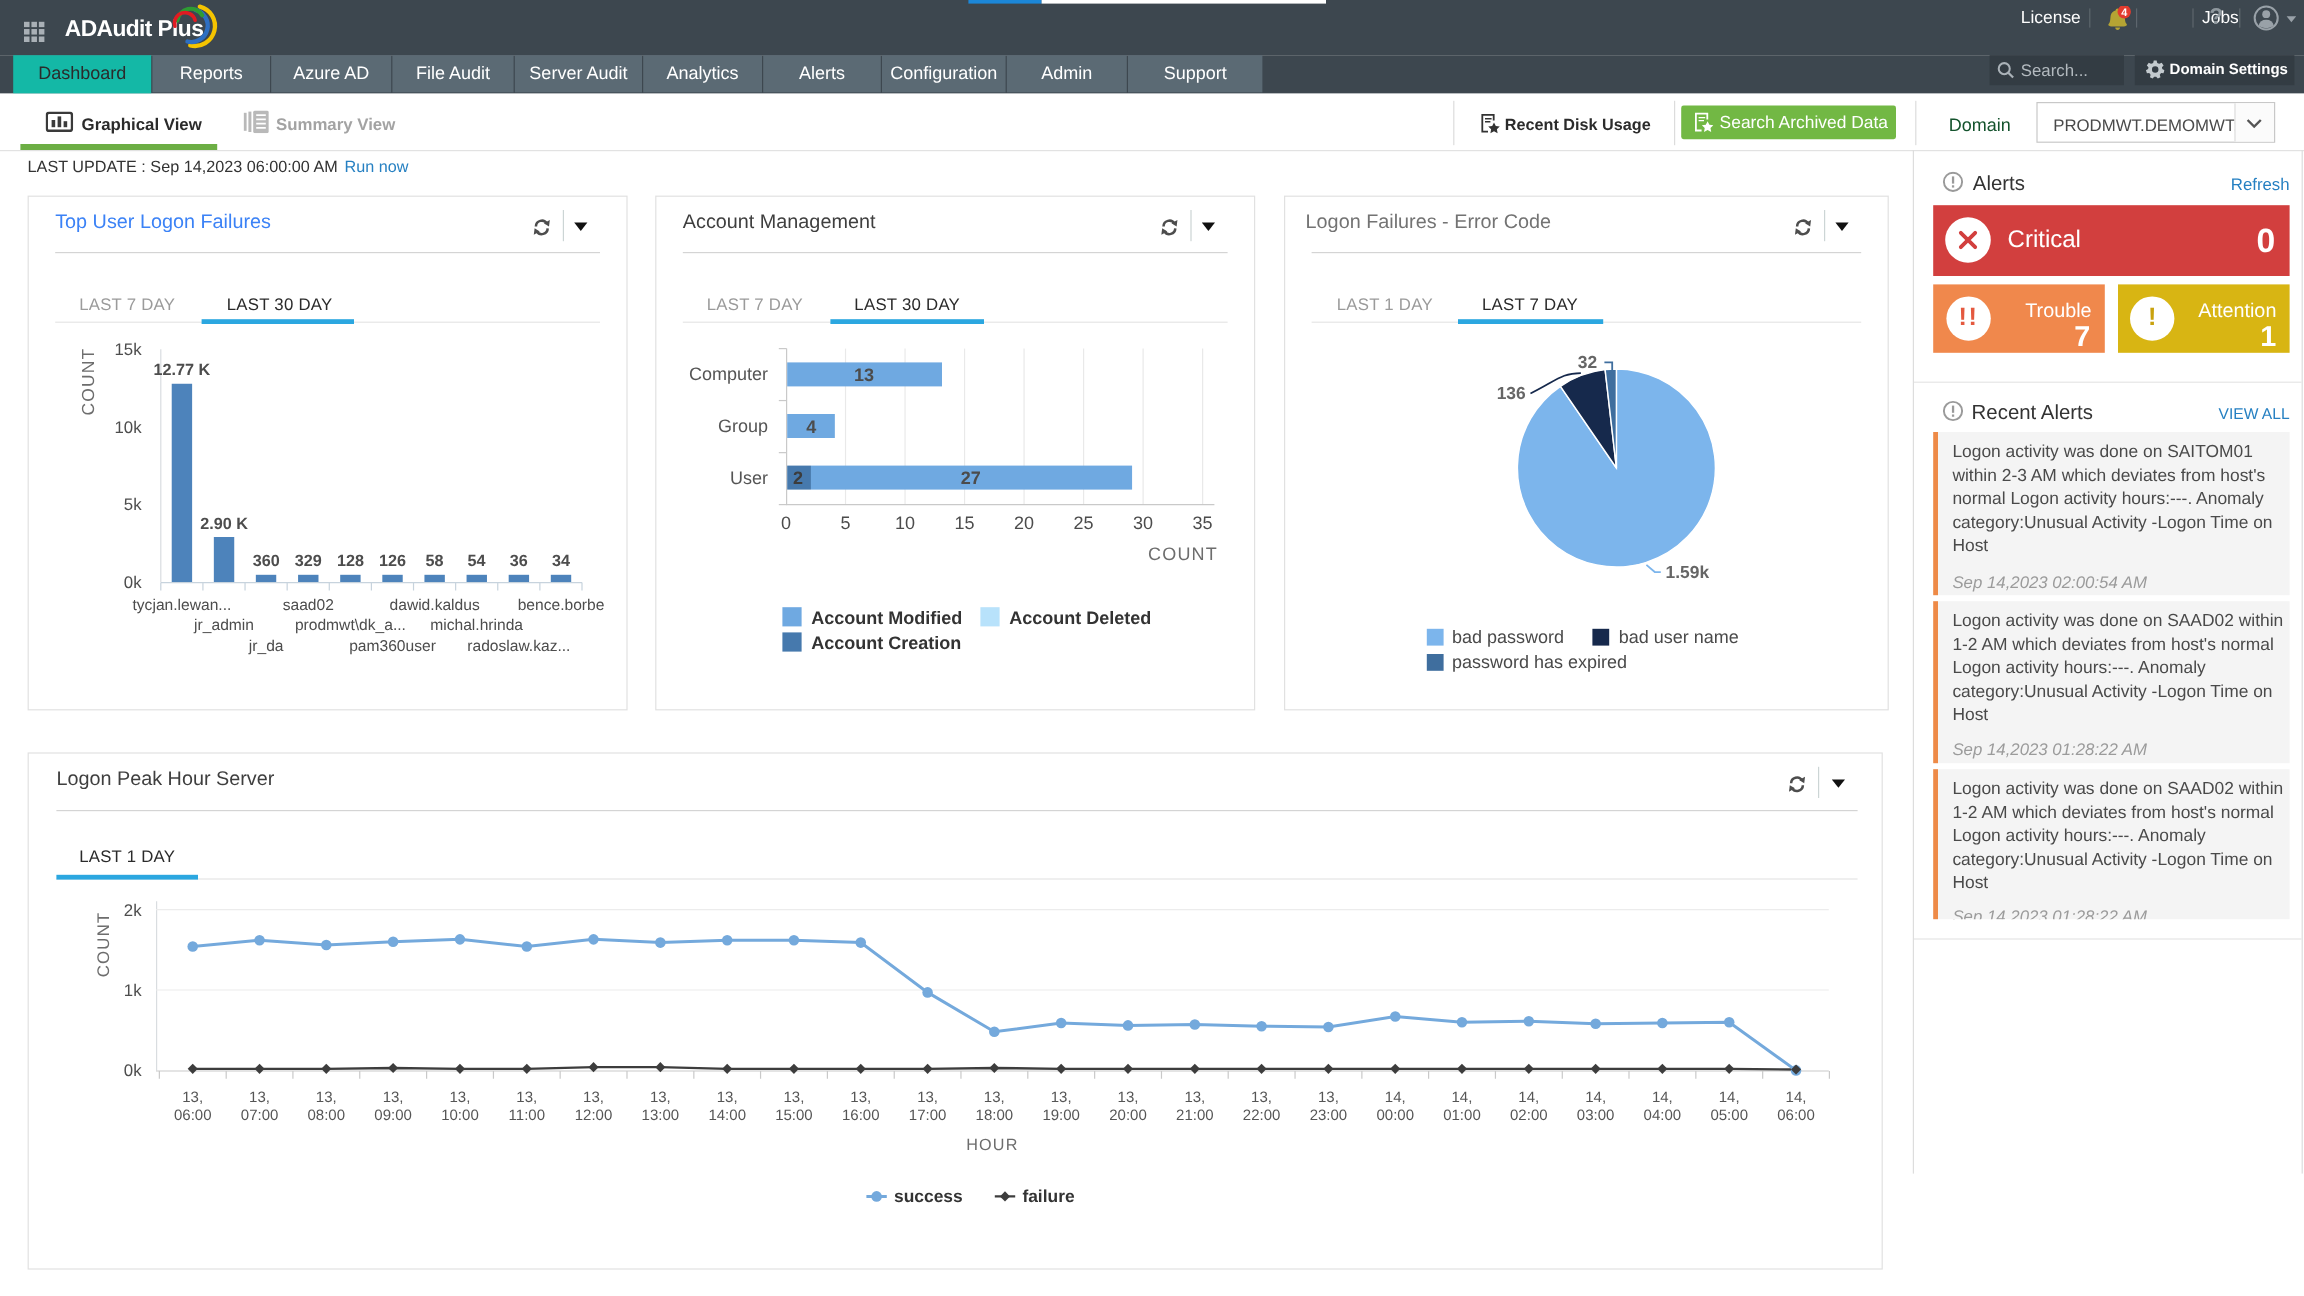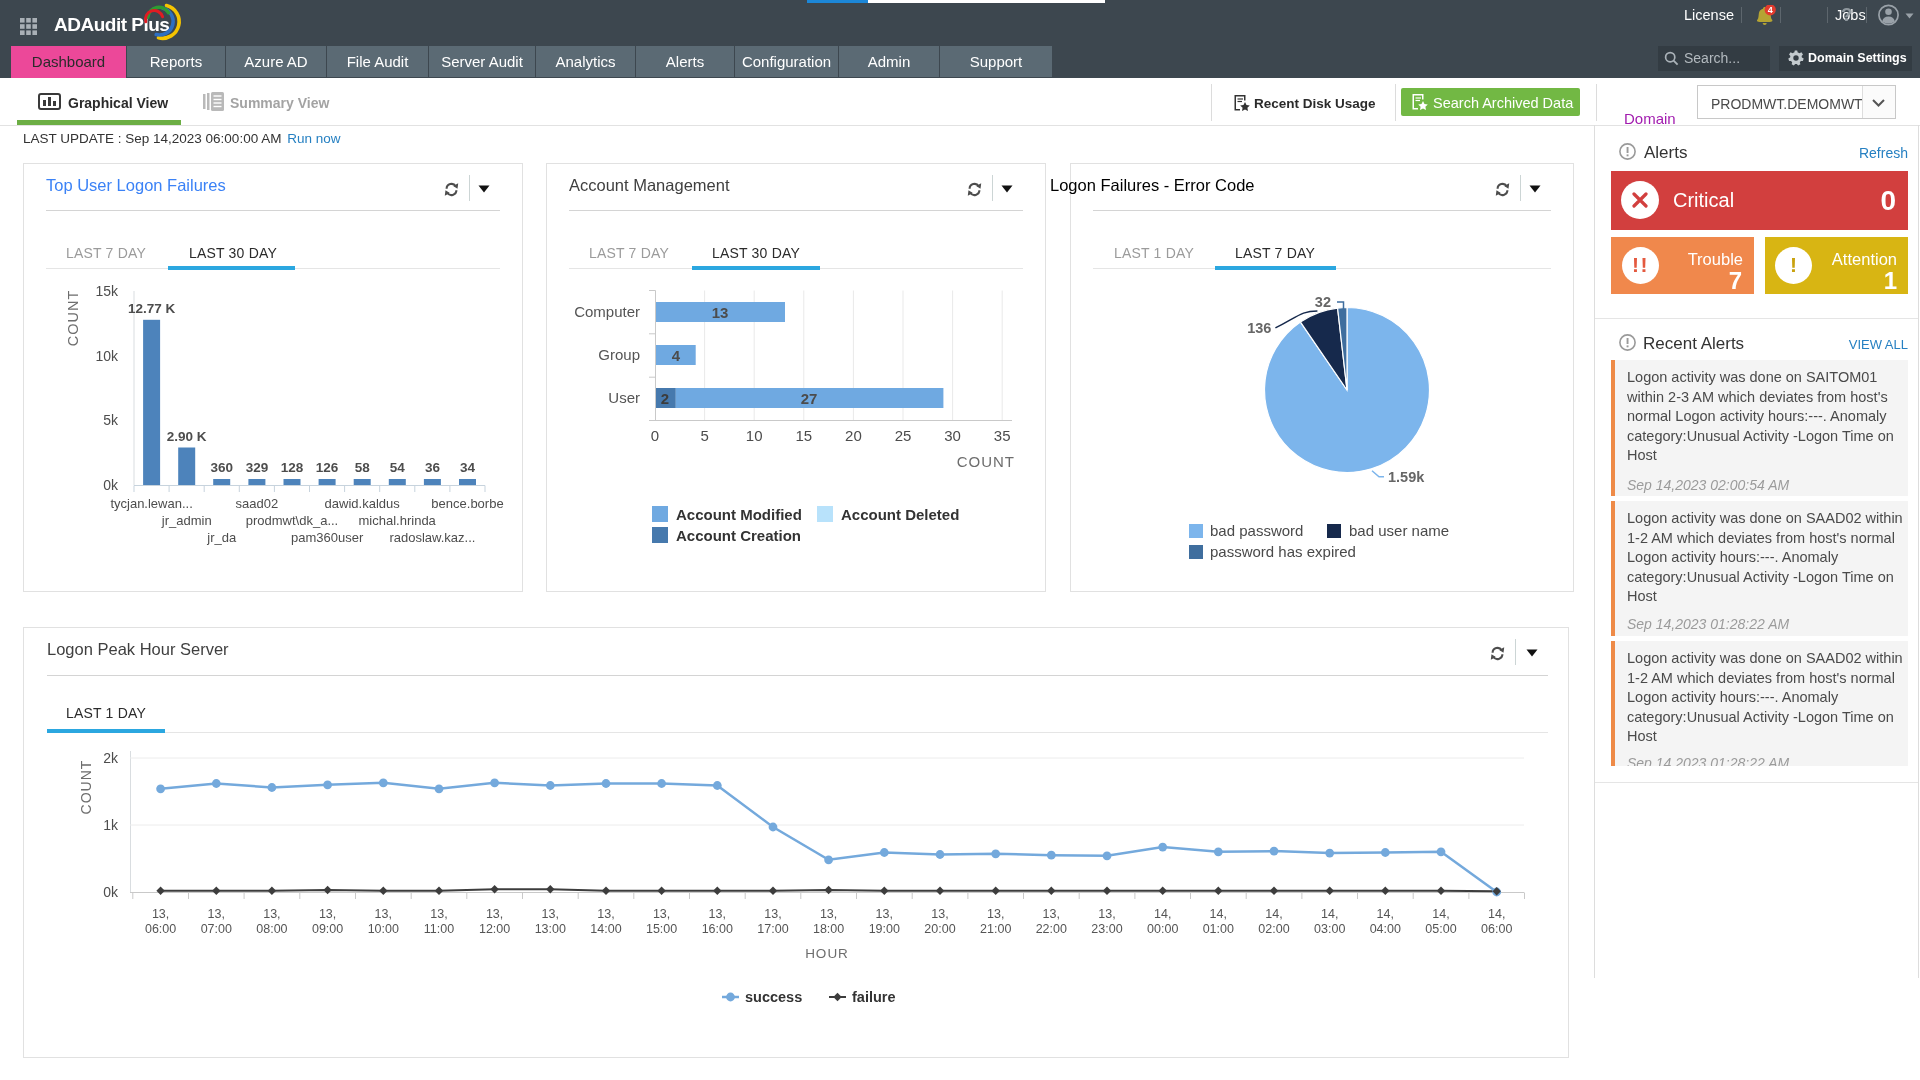--- a/index.html
+++ b/index.html
@@ -6,21 +6,21 @@
 html,body { width:1920px; height:1080px; overflow:hidden; background:#fff;
   font-family:"Liberation Sans", sans-serif; }
 .abs { position:absolute; }
 #page { position:relative; width:1920px; height:1080px; }
 
 
 #topbar { left:0; top:0; width:1920px; height:46px; background:#3d474f; }
 #navrow { left:0; top:46px; width:1920px; height:32px; background:#3d474f; }
 .navtab { position:absolute; top:0; height:31px; background:#5b6a74; color:#fff;
   white-space:nowrap; font-size:15px; text-align:center; line-height:31px; }
-.navtab.active { background:#ec4899; color:#2b2b2b; height:32px; }
+.navtab.active { background:#14b8a6; color:#2b2b2b; height:32px; }
 #progress-blue { left:807px; top:0; width:61px; height:3px; background:#1c87d8; }
 #progress-white { left:868px; top:0; width:237px; height:3px; background:#fff; }
 
 
 #subrow { left:0; top:78px; width:1920px; height:48px; background:#fff;
   border-bottom:1px solid #e2e2e2; }
 .hairline { position:absolute; background:#e5e5e5; }
 .vsep { position:absolute; width:1px; background:#dcdcdc; }
 
 
@@ -146,21 +146,21 @@
   <div class="vsep" style="left:1395px; top:84px; height:37px;"></div>
   <div class="abs" style="left:1401px; top:88px; width:179px; height:28px; background:#72b844; border-radius:2px;"></div>
   <svg class="abs" style="left:1411px; top:93px;" width="17" height="18" viewBox="0 0 17 18">
     <path d="M1.5 1 L12.5 1 L12.5 6.5 L11 6.5 L11 2.5 L3 2.5 L3 15 L7 15 L7 16.5 L1.5 16.5 Z" fill="#fff"></path>
     <line x1="4.5" y1="5" x2="10" y2="5" stroke="#fff" stroke-width="1.2"></line>
     <line x1="4.5" y1="7.5" x2="9" y2="7.5" stroke="#fff" stroke-width="1.2"></line>
     <path d="M12 8 L13.5 11 L16.8 11.4 L14.4 13.7 L15 17 L12 15.4 L9 17 L9.6 13.7 L7.2 11.4 L10.5 11 Z" fill="#fff"></path>
   </svg>
   <div class="abs" style="left:1433px; top:95px; font-size:14.5px; color:#fff; white-space:nowrap;">Search Archived Data</div>
   <div class="vsep" style="left:1596px; top:84px; height:37px;"></div>
-  <div class="abs" style="left:1624px; top:110px; font-size:15px; color:#a21caf;text-align:center;">Domain</div>
+  <div class="abs" style="left:1624px; top:96px; font-size:15px; color:#14532d;text-align:center;">Domain</div>
   <div class="abs" style="left:1697px; top:85px; width:199px; height:34px; background:#fff; border:1px solid #c8c8c8;"></div>
   <div class="abs" style="left:1711px; top:96px; font-size:14px; color:#4a4a4a; width:152px; overflow:hidden; white-space:nowrap;">PRODMWT.DEMOMWT:</div>
   <div class="abs" style="left:1862px; top:86px; width:33px; height:32px; background:#fbfbfb; border-left:1px solid #ddd;"></div>
   <svg class="abs" style="left:1872px; top:99px;" width="13" height="8" viewBox="0 0 13 8">
     <path d="M1 1 L6.5 6.5 L12 1" fill="none" stroke="#555" stroke-width="2"></path>
   </svg>
 
   <div class="abs" style="left:23px; top:131px; font-size:13.5px; color:#333; white-space:nowrap;">LAST UPDATE : Sep 14,2023 06:00:00 AM <span class="bluelink" style="margin-left:2px;">Run now</span></div>
 
   <div class="card" id="card1" style="left:23px; top:163px; width:500px; height:429px;"></div>
@@ -193,21 +193,21 @@
 </svg>
 <div class="abs" style="left:992px; top:175px; width:1px; height:26px; background:#ccd5d5;"></div>
 <svg class="abs" style="left:1001px; top:185px;" width="12" height="8" viewBox="0 0 12 8">
       <path d="M0.5 0.5 L11.5 0.5 L6 7.5 Z" fill="#111"></path>
     </svg>
 <div class="titlerule" style="left:569px; top:210px; width:454px;"></div>
 <div class="ctab" style="left:569px; top:245px; width:120px; text-align:center;">LAST 7 DAY</div>
 <div class="ctab on" style="left:694px; top:245px; width:124px; text-align:center;">LAST 30 DAY</div>
 <div class="hairline" style="left:569px; top:268px; width:454px; height:1px;"></div>
 <div class="blueline" style="left:692px; top:266px; width:128px;"></div>
-<div class="abs" style="left:1050px; top:176px; font-size:16.5px; color:#000000; white-space:nowrap;">Logon Failures - Error Code</div>
+<div class="abs" style="left:1088px; top:176px; font-size:16.5px; color:#737373; white-space:nowrap;">Logon Failures - Error Code</div>
 <svg class="abs" style="left:1495px; top:182px;" width="15" height="15" viewBox="0 0 15 15">
 <path d="M2.6 6.7 A4.9 4.9 0 0 1 11.7 4.3" fill="none" stroke="#4d4d4d" stroke-width="2.1"></path>
 <path d="M12.4 8.3 A4.9 4.9 0 0 1 3.3 10.7" fill="none" stroke="#4d4d4d" stroke-width="2.1"></path>
 <path d="M14.2 1.3 L13.5 6.7 L9.2 4.1 Z" fill="#4d4d4d"></path>
 <path d="M0.8 13.7 L1.5 8.3 L5.8 10.9 Z" fill="#4d4d4d"></path>
 </svg>
 <div class="abs" style="left:1520px; top:175px; width:1px; height:26px; background:#ccd5d5;"></div>
 <svg class="abs" style="left:1529px; top:185px;" width="12" height="8" viewBox="0 0 12 8">
       <path d="M0.5 0.5 L11.5 0.5 L6 7.5 Z" fill="#111"></path>
     </svg>

